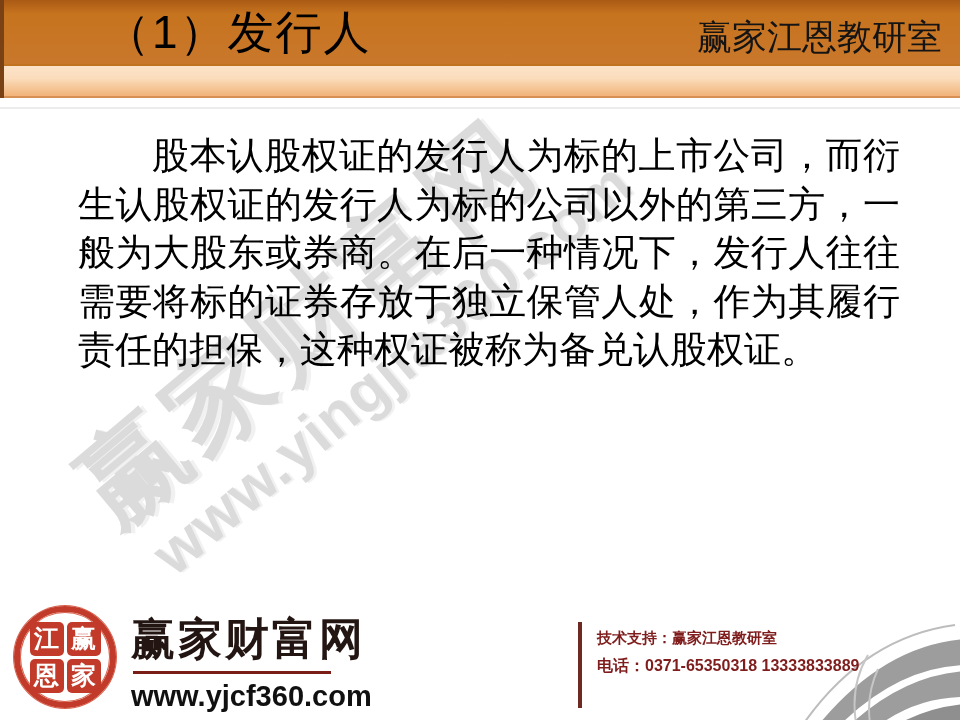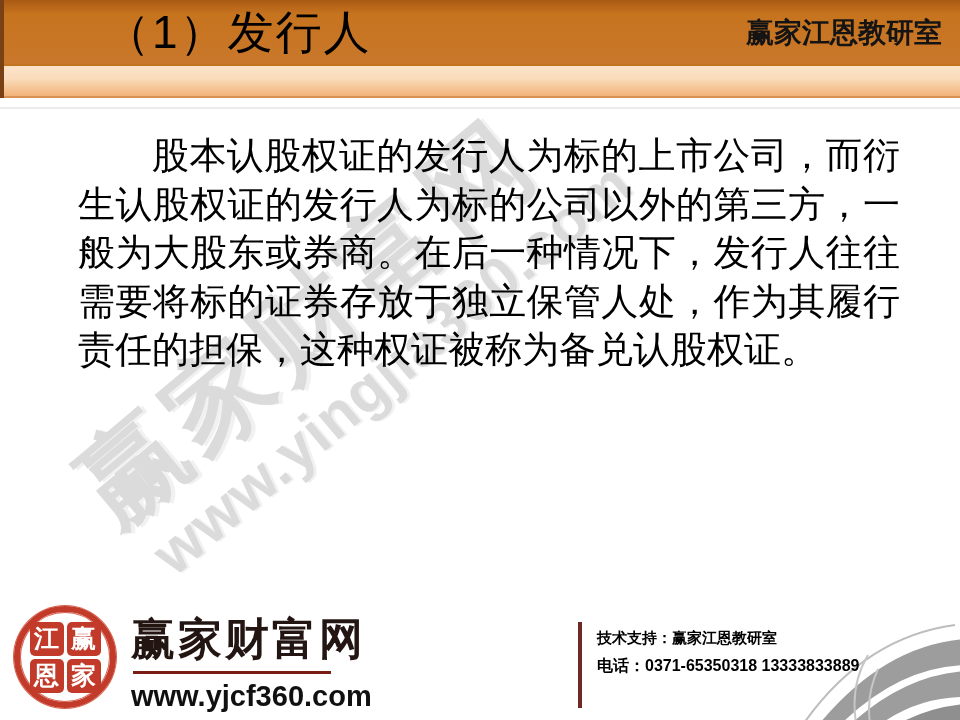--- a/index.html
+++ b/index.html
@@ -22,21 +22,21 @@
   }
   .slide-title {
     position: absolute; left: 72px; top: 2px;
     font-size: 46px; font-weight: normal; color: #000000;
     letter-spacing: 2px;
     font-family: "Liberation Sans", "DejaVu Sans", sans-serif;
     margin-left: 32px;
   }
   .banner-brand {
     position: absolute; right: 18px; top: 14px;
-    font-size: 28px; color: #141414; font-weight: bold;
+    font-size: 35px; color: #141414; font-weight: normal;
     font-family: "Liberation Serif", "DejaVu Serif", serif;
   }
 
   
   .strip {
     position: absolute; left: 0; top: 64px; width: 960px; height: 34px;
     background: linear-gradient(180deg, #fce3c8 0%, #fbddbd 40%, #f2b379 100%);
     border-top: 2px solid #c1731f;
     border-bottom: 2px solid #d79154;
   }
@@ -104,21 +104,21 @@
     font-size: 29px; font-weight: bold; color: #101010; z-index: 2;
   }
 
   
   .contact-bar {
     position: absolute; left: 578px; top: 622px; width: 4px; height: 86px;
     background: #6e2a22; z-index: 3;
   }
   .contact {
     position: absolute; left: 597px; top: 624px; z-index: 3;
-    color: #000000; font-weight: bold;
+    color: #7f1d1d; font-weight: bold;
   }
   .contact-line { line-height: 28px; font-size: 16px; white-space: nowrap; }
   .contact-line.first { font-size: 15px; }
 
   
   .swoosh {
     position: absolute; right: 0; bottom: 0; width: 170px; height: 115px;
     z-index: 2;
   }
 </style>

